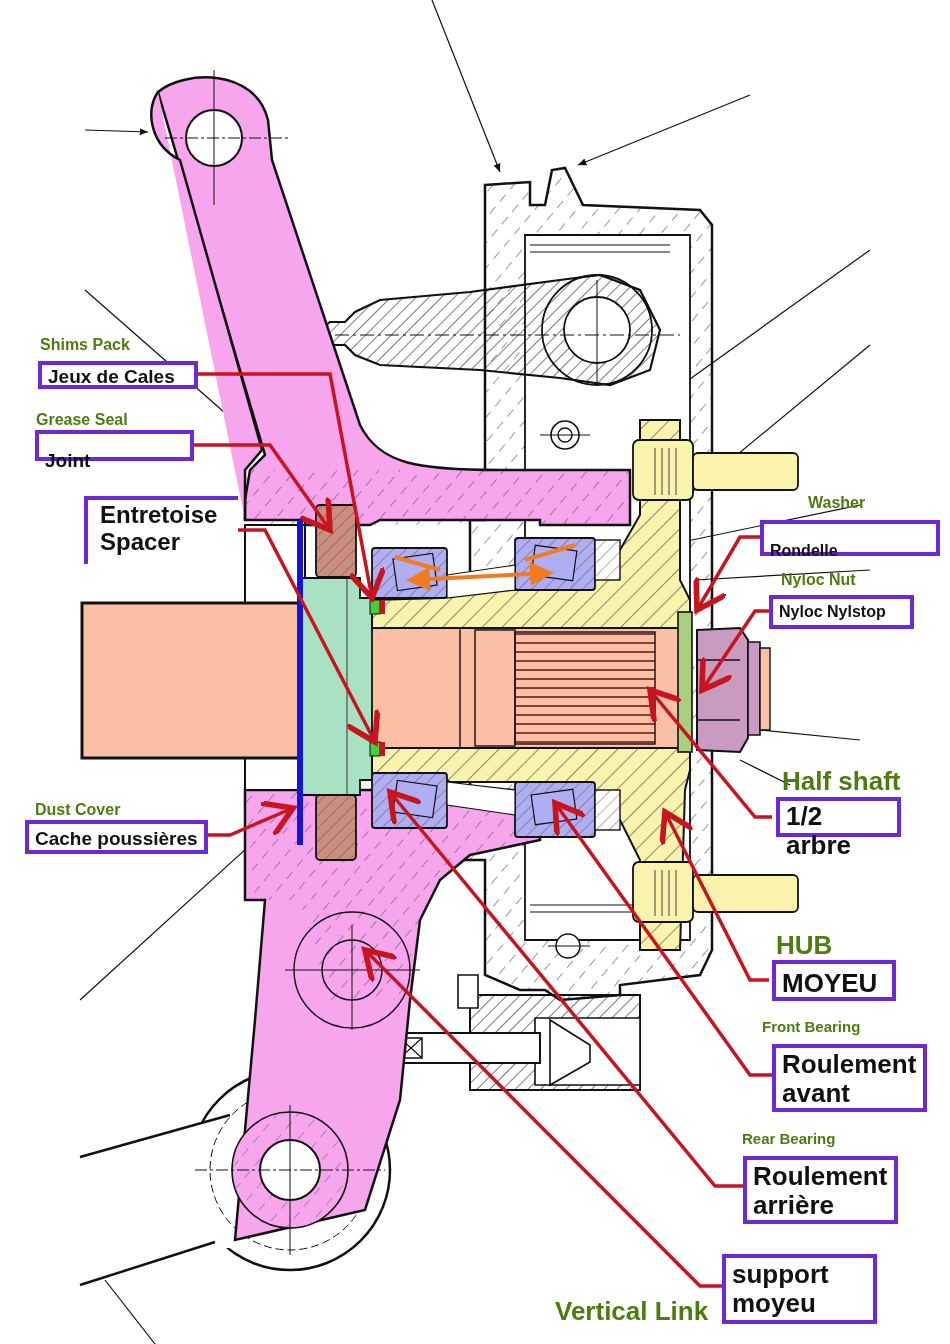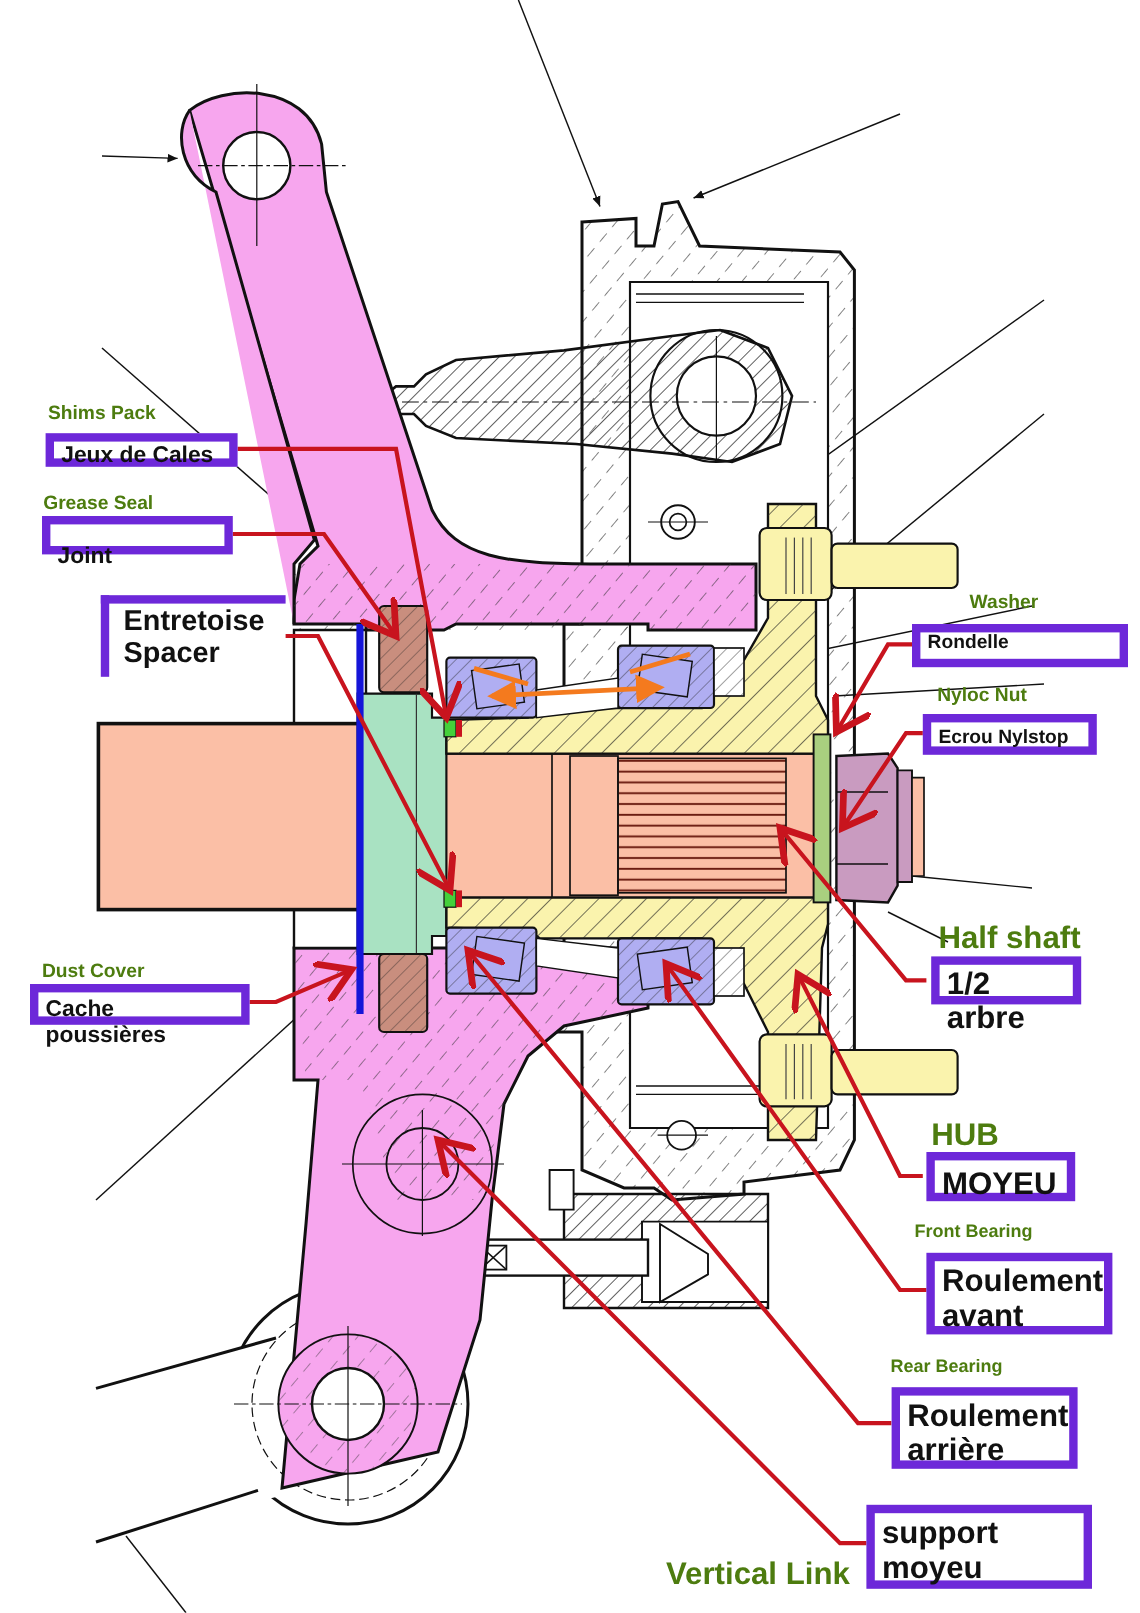--- a/index.html
+++ b/index.html
@@ -1,19 +1,19 @@
 <!DOCTYPE html>
 <html><head>
 <meta charset="utf-8">
 <style>
   html, body { margin: 0; padding: 0; background: #ffffff; }
   body { width: 950px; height: 1344px; position: relative; overflow: hidden; font-family: "Liberation Sans", sans-serif; }
   #diagram { position: absolute; left: 0; top: 0; width: 950px; height: 1344px; }
   .en-label { position: absolute; font-weight: bold; color: #4d7c0f; white-space: nowrap; font-family: "Liberation Sans", sans-serif; }
-  .fr-box { position: absolute; border: 7px solid #6d28d9; background: #fff; box-sizing: border-box; font-weight: bold; color: #111; padding: 2px 6px; line-height: 1.12; font-family: "Liberation Sans", sans-serif; }
+  .fr-box { position: absolute; border: 4px solid #6d28d9; background: #fff; box-sizing: border-box; font-weight: bold; color: #111; padding: 2px 6px; line-height: 1.12; font-family: "Liberation Sans", sans-serif; }
   .sm { font-size: 16px; }
   .md { font-size: 19px; }
   .lg { font-size: 26px; }
   .xl { font-size: 24px; }
 </style>
 </head>
 <body>
 
 <svg id="diagram" viewBox="0 0 950 1344" xmlns="http://www.w3.org/2000/svg">
   <defs>
@@ -234,40 +234,40 @@
 
 <div class="fr-box xl" style="left:84px;top:496px;width:154px;height:68px;border-right:none;border-bottom:none;padding:2px 0 0 12px;">
   <div>Entretoise</div>
   <div>Spacer</div>
 </div>
 
 <div class="en-label sm" style="left:35px;top:801px;">Dust Cover</div>
 <div class="fr-box md" style="left:25px;top:820px;width:183px;height:34px;padding-top:4px;">Cache poussières</div>
 
 <div class="en-label sm" style="left:808px;top:494px;">Washer</div>
-<div class="fr-box sm" style="left:760px;top:520px;width:180px;height:36px;padding-top:0;">Rondelle</div>
+<div class="fr-box sm" style="left:760px;top:520px;width:180px;height:36px;padding-top:18px;">Rondelle</div>
 
 <div class="en-label sm" style="left:781px;top:571px;">Nyloc Nut</div>
-<div class="fr-box sm" style="left:769px;top:595px;width:145px;height:34px;padding-top:4px;">Ecrou Nylstop</div>
+<div class="fr-box sm" style="left:769px;top:595px;width:145px;height:34px;padding-top:4px;">Nyloc Nylstop</div>
 
 <div class="en-label lg" style="left:782px;top:766px;">Half shaft</div>
 <div class="fr-box lg" style="left:776px;top:797px;width:125px;height:40px;padding-top:1px;">1/2 arbre</div>
 
 <div class="en-label lg" style="left:776px;top:930px;">HUB</div>
 <div class="fr-box lg" style="left:772px;top:960px;width:124px;height:41px;padding-top:5px;">MOYEU</div>
 
 <div class="en-label md" style="left:762px;top:1018px;font-size:15px;">Front Bearing</div>
 <div class="fr-box lg" style="left:772px;top:1044px;width:155px;height:68px;">
   <div>Roulement</div>
   <div>avant</div>
 </div>
 
 <div class="en-label md" style="left:742px;top:1130px;font-size:15px;">Rear Bearing</div>
 <div class="fr-box lg" style="left:743px;top:1156px;width:155px;height:68px;">
   <div>Roulement</div>
   <div>arrière</div>
 </div>
 
 <div class="en-label lg" style="left:555px;top:1296px;">Vertical Link</div>
-<div class="fr-box lg" style="left:722px;top:1254px;width:188px;height:70px;">
+<div class="fr-box lg" style="left:722px;top:1254px;width:155px;height:70px;">
   <div>support</div>
   <div>moyeu</div>
 </div>
 
 </body></html>

